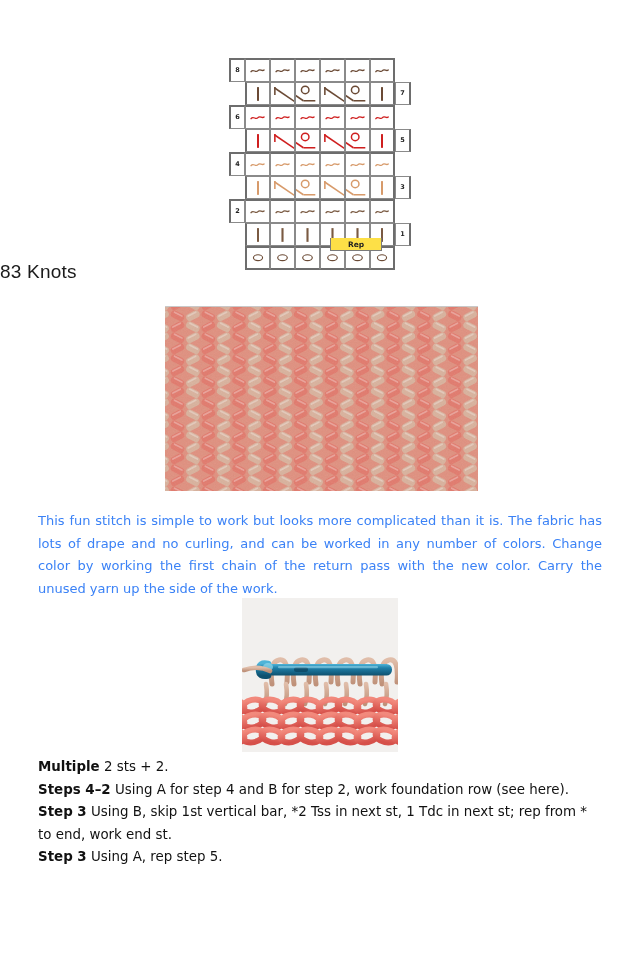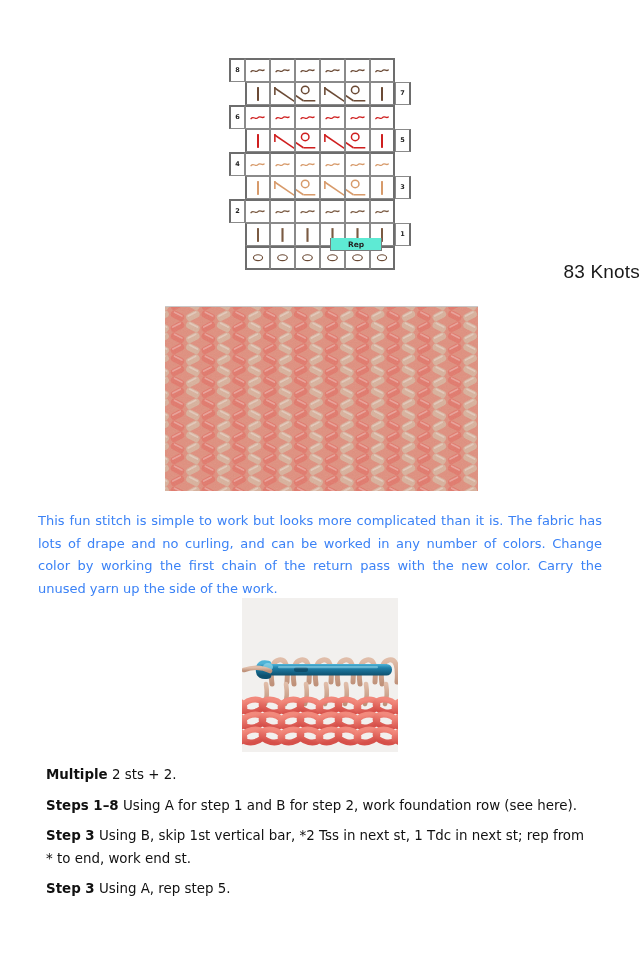--- a/index.html
+++ b/index.html
@@ -80,40 +80,40 @@
   
   #rep-bracket {
     position: absolute;
     left: 101px;
     top: 180px;
     width: 52px;
     height: 13px;
     border: 1px solid #7a7a7a;
     border-top: none;
     box-sizing: border-box;
-    background: #5eead4;
+    background: #fde047;
   }
   #rep-label {
     position: absolute;
     left: 0; right: 0;
     top: 1px;
     text-align: center;
     font-size: 7.5px;
     font-weight: bold;
     color: #222;
     line-height: 11px;
   }
 
   
   #chart-title {
     position: absolute;
     left: 0;
     top: 261px;
     width: 640px;
-    text-align: right;
+    text-align: left;
     font-size: 19px;
     font-family: "Liberation Sans", sans-serif;
     color: #1a1a1a;
     letter-spacing: .2px;
   }
 
   
   #swatch-photo {
     position: absolute;
     left: 165px;
@@ -163,21 +163,21 @@
   #instructions {
     position: absolute;
     left: 38px;
     top: 756px;
     width: 564px;
     font-family: "DejaVu Sans", sans-serif;
     font-size: 13.4px;
     line-height: 22.6px;
     color: #111;
   }
-  #instructions .line { margin: 8px; }
+  #instructions .line { margin: 0; }
   #instructions b { font-weight: bold; }
 </style>
 </head>
 <body>
 
 <div id="chart-wrap">
   <div id="stitch-chart">
     <table class="chart-grid">
       <tbody id="chart-body">
           <tr>
@@ -1688,16 +1688,16 @@
         <ellipse cx="106" cy="138" rx="10.5" ry="6.2" fill="none" stroke="url(#redG)" stroke-width="6" transform="rotate(12 106 138)"></ellipse>
         <ellipse cx="125" cy="138" rx="10.5" ry="6.2" fill="none" stroke="url(#redG)" stroke-width="6" transform="rotate(-12 125 138)"></ellipse>
         <ellipse cx="144" cy="138" rx="10.5" ry="6.2" fill="none" stroke="url(#redG)" stroke-width="6" transform="rotate(12 144 138)"></ellipse>
         <ellipse cx="163" cy="138" rx="10.5" ry="6.2" fill="none" stroke="url(#redG)" stroke-width="6" transform="rotate(-12 163 138)"></ellipse>
       </g>
   </svg>
 </div>
 
 <div id="instructions">
     <p class="line"><b>Multiple</b><span> 2 sts + 2.</span></p>
-    <p class="line"><b>Steps 1–8</b><span> Using A for step 1 and B for step 2, work foundation row (see here).</span></p>
+    <p class="line"><b>Steps 4–2</b><span> Using A for step 4 and B for step 2, work foundation row (see here).</span></p>
     <p class="line"><b>Step 3</b><span> Using B, skip 1st vertical bar, *2 Tss in next st, 1 Tdc in next st; rep from * to end, work end st.</span></p>
     <p class="line"><b>Step 3</b><span> Using A, rep step 5.</span></p>
   </div>
 
 </body></html>

